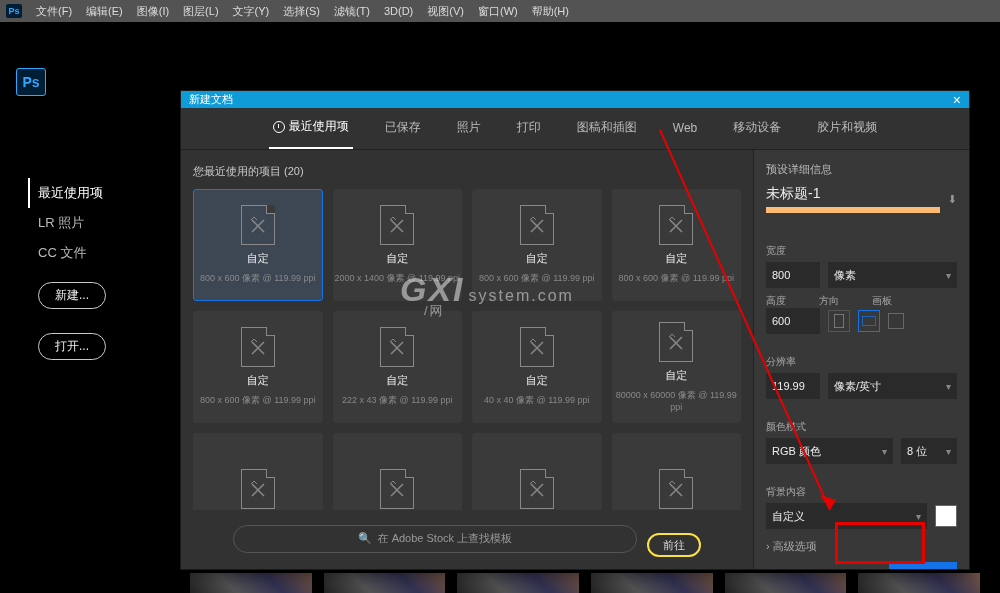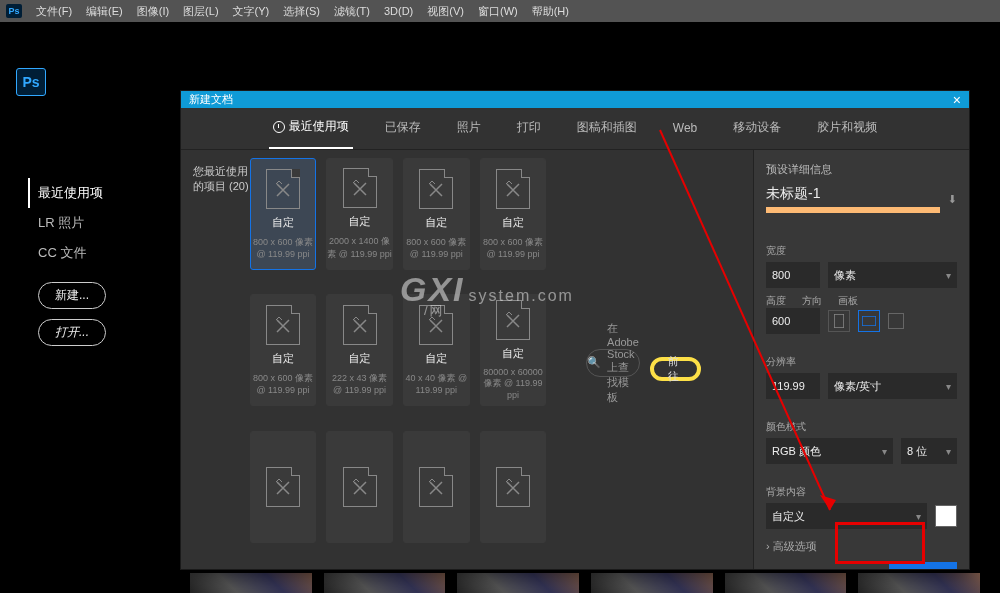--- a/index.html
+++ b/index.html
@@ -9,48 +9,48 @@
   .menubar .ps-badge { width: 16px; height: 14px; background: #001e36; color: #31a8ff; display: flex; align-items: center; justify-content: center; font-size: 9px; font-weight: bold; border-radius: 2px; margin-right: 6px; }
   .menubar-item { padding: 2px 6px; cursor: default; }
   
   .workspace { position: absolute; top: 22px; left: 0; right: 0; bottom: 0; background: #000; }
   .ps-logo { position: absolute; left: 16px; top: 46px; width: 30px; height: 28px; background: #001e36; border: 1px solid #31a8ff; border-radius: 3px; color: #31a8ff; display: flex; align-items: center; justify-content: center; font-weight: bold; font-size: 14px; }
   
   .left-panel { position: absolute; left: 28px; top: 156px; width: 130px; color: #bbb; font-size: 13px; }
   .left-item { padding: 6px 8px; border-left: 2px solid transparent; cursor: pointer; }
   .left-item.active { border-left-color: #fff; color: #fff; }
   .pill-btn { display: inline-block; margin-top: 14px; margin-left: 10px; border: 1px solid #ccc; border-radius: 14px; padding: 4px 16px; color: #eee; font-size: 12px; cursor: pointer; }
-  .pill-btn + .pill-btn { margin-top: 10px; font-style: italic; }
+  .pill-btn + .pill-btn { margin-top: 24px; }
   
   .dialog { position: absolute; left: 180px; top: 90px; width: 790px; height: 480px; background: #323232; border: 1px solid #1a1a1a; box-shadow: 0 4px 20px rgba(0,0,0,0.6); display: flex; flex-direction: column; }
   .dialog-titlebar { height: 17px; background: #0f9bd7; color: #fff; font-size: 11px; display: flex; align-items: center; padding: 0 8px; justify-content: space-between; }
   .close-x { cursor: pointer; font-size: 14px; }
   
   .dialog-tabs { height: 42px; display: flex; align-items: center; justify-content: center; gap: 28px; border-bottom: 1px solid #222; font-size: 12px; color: #bbb; }
   .dtab { padding: 10px 4px 12px; cursor: pointer; display: flex; align-items: center; gap: 4px; }
   .dtab.active { color: #fff; border-bottom: 2px solid #fff; }
   .clock-icon { width: 12px; height: 12px; border: 1.5px solid currentColor; border-radius: 50%; display: inline-block; position: relative; }
   .clock-icon::after { content: ""; position: absolute; left: 4px; top: 2px; width: 1px; height: 4px; background: currentColor; }
   
   .dialog-body { flex: 1; display: flex; overflow: hidden; }
-  .preset-area { flex: 1; padding: 8px 12px 12px; display: flex; flex-direction: row; }
+  .preset-area { flex: 1; padding: 8px 12px 12px; display: flex; flex-direction: column; }
   .preset-head { font-size: 11px; color: #ccc; padding: 6px 0 10px; }
   .preset-grid { display: grid; grid-template-columns: repeat(4, 1fr); gap: 10px; overflow-y: auto; }
   .preset { height: 112px; background: #3a3a3a; border: 1px solid #3a3a3a; border-radius: 3px; display: flex; flex-direction: column; align-items: center; justify-content: center; gap: 6px; cursor: pointer; }
   .preset.selected { border-color: #1473e6; background: #3d4754; }
   .preset-icon { width: 34px; height: 40px; position: relative; }
   .preset-icon .page { width: 34px; height: 40px; border: 1.5px solid #888; position: absolute; }
   .preset-icon .page::before { content: ""; position: absolute; right: -1px; top: -1px; width: 8px; height: 8px; border-left: 1.5px solid #888; border-bottom: 1.5px solid #888; background: #3a3a3a; }
   .preset-icon svg { position: absolute; left: 8px; top: 12px; }
   .preset-name { font-size: 11px; color: #eee; }
   .preset-dim { font-size: 9px; color: #888; text-align: center; }
   
   .search-row { display: flex; align-items: center; gap: 10px; padding: 10px 40px 0; }
   .search-pill { flex: 1; height: 28px; border: 1px solid #555; border-radius: 14px; display: flex; align-items: center; justify-content: center; gap: 6px; color: #999; font-size: 11px; }
-  .go-btn { height: 24px; border: 4px solid #fde047; border-radius: 12px; padding: 0 14px; color: #ddd; font-size: 11px; display: flex; align-items: center; cursor: pointer; margin-top: 13px; }
+  .go-btn { height: 24px; border: 2px solid #fde047; border-radius: 12px; padding: 0 14px; color: #ddd; font-size: 11px; display: flex; align-items: center; cursor: pointer; margin-top: 13px; }
   
   .detail-area { width: 216px; background: #383838; border-left: 1px solid #222; padding: 12px; font-size: 11px; color: #bbb; display: flex; flex-direction: column; }
   .detail-title { font-size: 11px; color: #bbb; margin-bottom: 8px; }
   .title-row { display: flex; justify-content: space-between; align-items: center; margin-bottom: 10px; }
   .title-row .name { font-size: 14px; color: #eee; border-bottom: 6px solid #fdba74; padding-bottom: 4px; flex: 1; margin-right: 8px; }
   .save-icon { color: #999; cursor: pointer; }
   .field-label { font-size: 10px; color: #aaa; margin: 21px 0 4px; }
   .row { display: flex; gap: 8px; align-items: center; }
   .num-input { width: 54px; height: 26px; background: #2a2a2a; color: #eee; border: none; padding: 8px 6px; font-size: 11px; }
   .select { height: 26px; background: #2a2a2a; color: #eee; border: none; padding: 0 6px; font-size: 11px; flex: 1; display: flex; align-items: center; justify-content: space-between; cursor: pointer; }
@@ -279,21 +279,21 @@
 
       <div class="field-label">宽度</div>
       <div class="row">
         <input class="num-input" value="800" style="">
         <div class="select">
             <span>像素</span>
             <span class="chev">▾</span>
           </div>
       </div>
 
-      <div class="row" style="gap:16px; margin-top:6px;align-items:center;">
+      <div class="row" style="gap:33px; margin-top:6px;align-items:center;">
         <span class="field-label" style="margin:0">高度</span>
         <span class="field-label" style="margin:0">方向</span>
         <span class="field-label" style="margin:0">画板</span>
       </div>
       <div class="row">
         <input class="num-input" value="600" style="">
         <div class="orient-btn">
             <svg width="10" height="14">
               <rect x="0" y="0" width="10" height="14" fill="none" stroke="#888" stroke-width="1.5"></rect>
             </svg>

